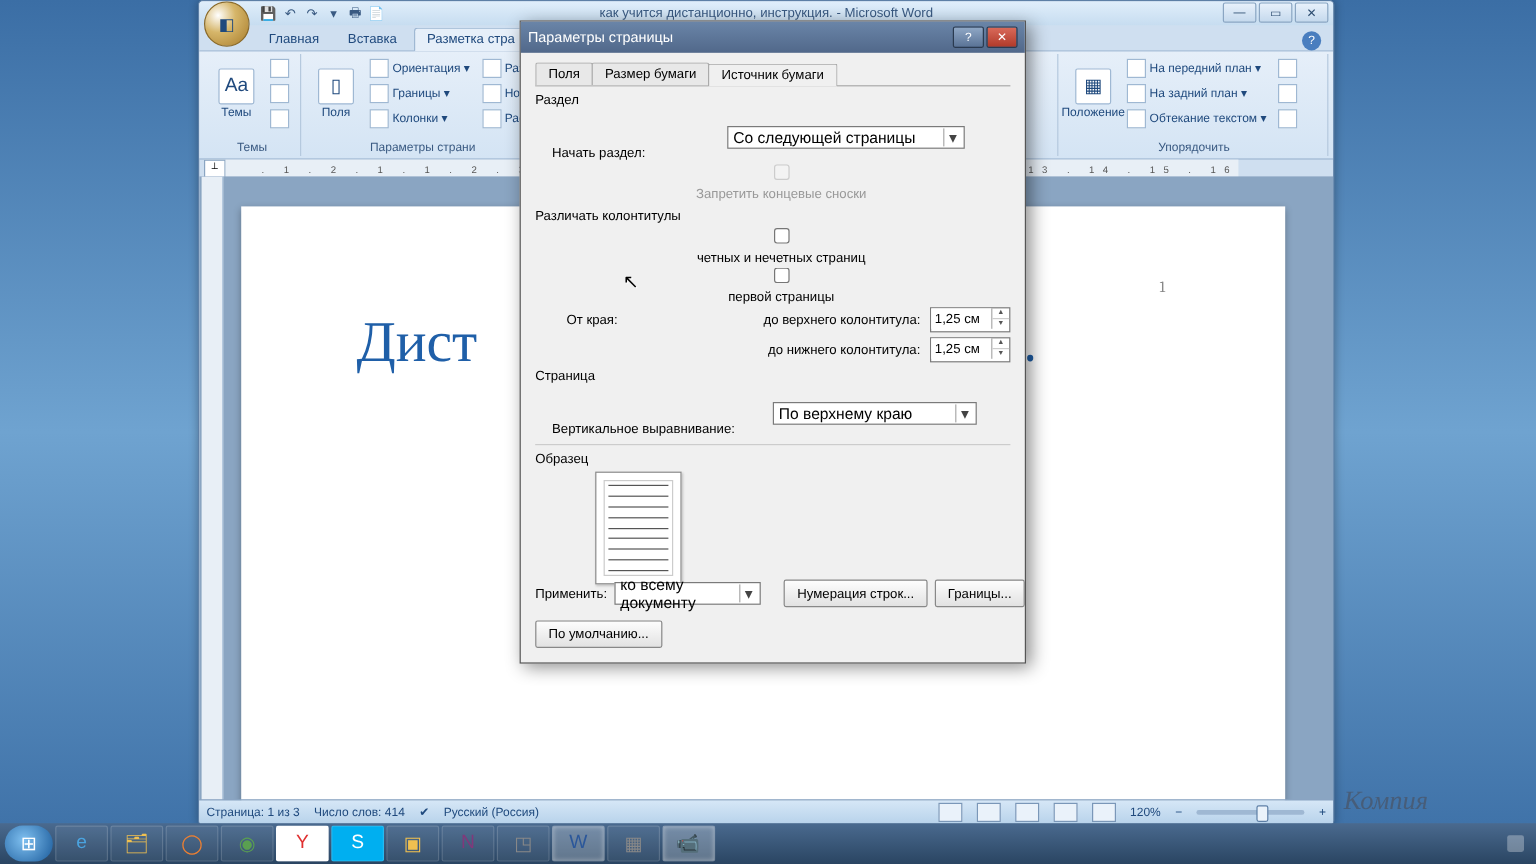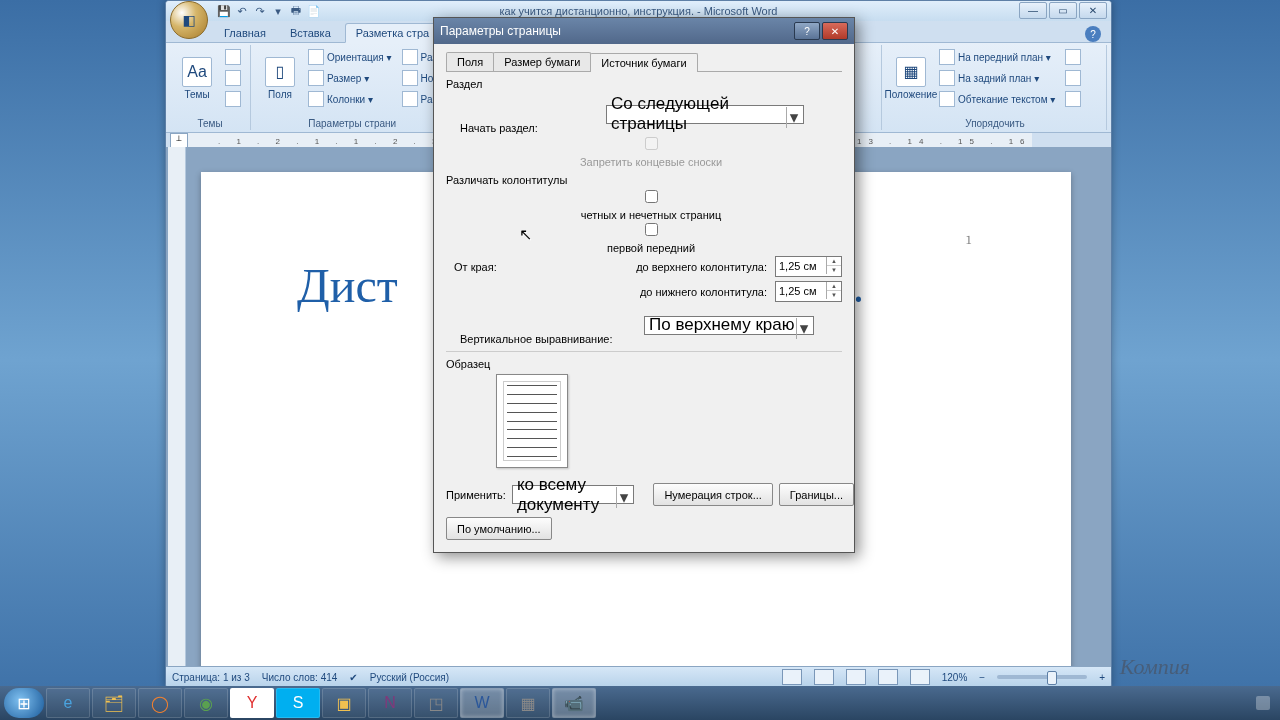--- a/index.html
+++ b/index.html
@@ -46,26 +46,26 @@
 .dlg-title-btn{width:24px;height:16px;margin-left:2px;border:1px solid #2a3a50;display:flex;align-items:center;justify-content:center;font-size:10px;color:#fff;border-radius:2px;}
 .dlg-help{background:linear-gradient(#8fa7c5,#5a7396);}
 .dlg-close{background:linear-gradient(#d96a5a,#b03a2a);}
 .dlg-body{padding:8px 12px 10px;position:relative;height:calc(100% - 26px);box-sizing:border-box;}
 .dlg-tabs{display:flex;border-bottom:1px solid #aaa;margin-bottom:6px;}
 .dlg-tab{padding:3px 10px;border:1px solid #aaa;border-bottom:none;background:#e8e8e8;margin-right:-1px;font-size:11px;border-radius:2px 2px 0 0;}
 .dlg-tab.active{background:#f0f0f0;position:relative;top:1px;}
 .section-label{font-size:11px;color:#000;margin:6px 0 4px;}
 .row{display:flex;align-items:center;gap:6px;margin:3px 0 3px 14px;font-size:11px;}
 .row label{min-width:140px;margin-top:28px;}
-.select{border:1px solid #7a7a7a;background:#fff;height:19px;font-size:17px;padding:0 18px 0 4px;position:relative;display:inline-flex;align-items:center;box-sizing:border-box;}
+.select{border:1px solid #7a7a7a;background:#fff;height:19px;font-size:13px;padding:0 18px 0 4px;position:relative;display:inline-flex;align-items:center;box-sizing:border-box;}
 .select::after{content:"▾";position:absolute;right:2px;top:1px;width:14px;text-align:center;color:#444;border-left:1px solid #aaa;}
 .chk{display:flex;align-items:center;gap:6px;margin:2px 0 2px 14px;font-size:11px;flex-direction:column;}
 .chk input{margin:0;}
 .chk.disabled{color:#999;}
-.from-edge{display:grid;grid-template-columns:150px 1fr auto;gap:4px 8px;align-items:center;margin-left:8px;font-size:11px;}
+.from-edge{display:grid;grid-template-columns:150px 1fr auto;gap:4px 8px;align-items:center;margin-left:26px;font-size:11px;}
 .from-edge .sublabel{text-align:right;}
 .spin{display:inline-flex;border:1px solid #7a7a7a;background:#fff;height:19px;}
 .spin input{border:none;width:44px;height:17px;font-size:11px;padding:0 3px;text-align:left;outline:none;}
 .spin .arrows{width:14px;height:17px;border-left:1px solid #aaa;display:flex;flex-direction:column;}
 .spin .arrows div{flex:1;font-size:6px;display:flex;align-items:center;justify-content:center;color:#555;border-bottom:1px solid #ccc;}
 .spin .arrows div:last-child{border:none;}
 .preview{width:70px;height:92px;border:1px solid #888;background:#fff;margin:4px 0 4px 50px;position:relative;box-shadow:1px 1px 2px rgba(0,0,0,.2);}
 .preview::before{content:"";position:absolute;inset:6px;border:1px solid #ccc;}
 .preview-lines{position:absolute;left:10px;right:10px;top:10px;bottom:10px;display:flex;flex-direction:column;justify-content:space-between;}
 .preview-lines div{height:1px;background:#555;}
@@ -144,21 +144,21 @@
               <div class="icon">▯</div>
               <span>Поля</span>
             </div>
           <div class="small-btn-stack">
             <div class="small-btn">
                 <span class="sicon"></span>
                 <span>Ориентация ▾</span>
               </div>
             <div class="small-btn">
                 <span class="sicon"></span>
-                <span>Размер ▾</span>
+                <span>Границы ▾</span>
               </div>
             <div class="small-btn">
                 <span class="sicon"></span>
                 <span>Колонки ▾</span>
               </div>
           </div>
           <div class="small-btn-stack">
             <div class="small-btn">
                 <span class="sicon"></span>
                 <span>Разр</span>
@@ -274,21 +274,21 @@
           <span>Запретить концевые сноски</span>
       </div>
 
       <div class="section-label">Различать колонтитулы</div>
       <div class="chk">
         <input type="checkbox" style="">
           <span>четных и нечетных страниц</span>
       </div>
       <div class="chk">
         <input type="checkbox" style="">
-          <span>первой передний</span>
+          <span>первой страницы</span>
       </div>
 
       <div class="from-edge">
         <div>От края:</div>
         <div class="sublabel">до верхнего колонтитула:</div>
         <div class="spin">
           <input value="1,25 см" style="">
           <div class="arrows">
               <div>▲</div>
               <div>▼</div>
@@ -298,20 +298,21 @@
         <div class="sublabel">до нижнего колонтитула:</div>
         <div class="spin">
           <input value="1,25 см" style="">
           <div class="arrows">
               <div>▲</div>
               <div>▼</div>
             </div>
         </div>
       </div>
 
+      <div class="section-label">Страница</div>
       <div class="row">
         <label style="min-width:178px">Вертикальное выравнивание:</label>
         <div class="select" style="width:170px">
             <span>По верхнему краю</span>
           </div>
       </div>
 
       <div class="hr"></div>
       <div class="section-label">Образец</div>
       <div class="preview">

